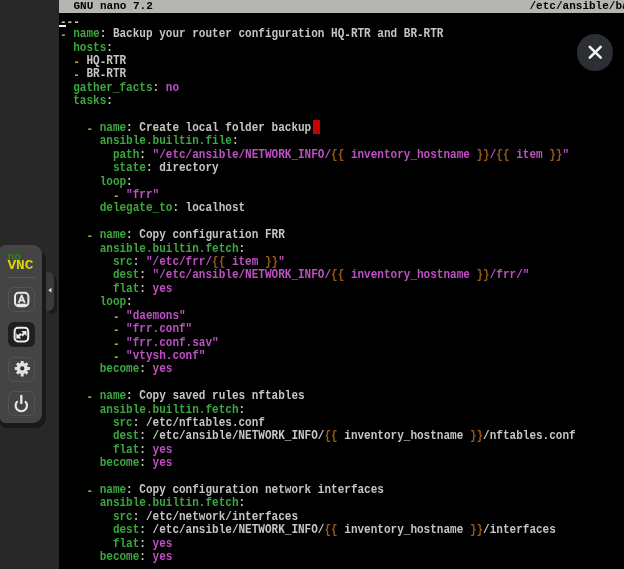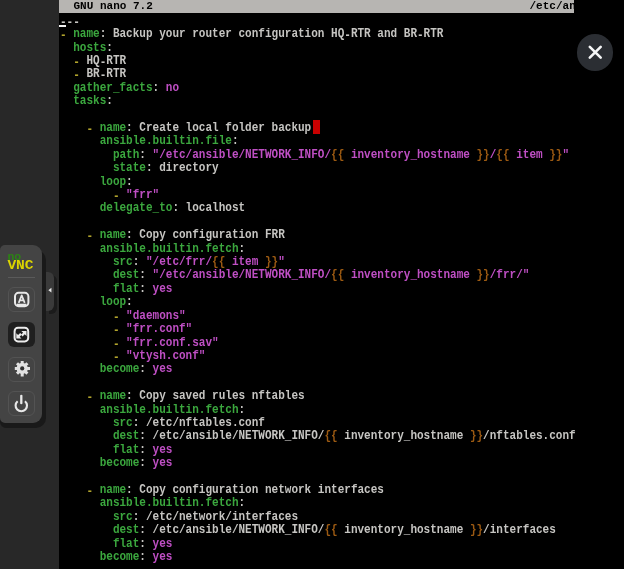--- a/index.html
+++ b/index.html
@@ -1,19 +1,19 @@
 <!DOCTYPE html>
 <html><head>
 <meta charset="utf-8">
 <style>
   html,body{margin:0;padding:0;background:#000;}
   #page{position:relative;width:624px;height:569px;background:#000;overflow:hidden;filter:blur(0.4px);
         font-family:"Liberation Mono",monospace;}
   #strip{position:absolute;left:0;top:0;width:59px;height:569px;background:#282828;}
-  #titlebar{position:absolute;left:59px;top:0;width:515px;height:13.4px;background:#b7b5b2;}
+  #titlebar{position:absolute;left:59px;top:0;width:565px;height:13.4px;background:#b7b5b2;}
   #titlebar .tl{position:absolute;left:14.5px;top:0;color:#000;font-size:11px;font-weight:700;line-height:13.4px;white-space:pre;letter-spacing:0.01px;}
   #titlebar .tr{position:absolute;left:470.5px;top:0;color:#000;font-size:11px;font-weight:700;line-height:13.4px;white-space:pre;letter-spacing:0.01px;}
   #code{position:absolute;left:60.4px;top:14.75px;margin:0;font-size:12px;line-height:13.4px;
         color:#c6c5c2;white-space:pre;font-weight:700;transform:scaleX(0.918);transform-origin:0 0;font-family:"Liberation Mono",monospace;}
   .y,.hy{position:relative;top:2px;}
   .g{color:#3ba73e;} .m{color:#bf4fc4;} .y{color:#b2a42c;} .o{color:#9c5a12;}
   #rcursor{position:absolute;left:312.5px;top:119.9px;width:7px;height:14.2px;background:#c90000;}
   #ucursor{position:absolute;left:58.7px;top:24.7px;width:7.6px;height:2.3px;background:#f2f2f2;}
   #closebtn{position:absolute;left:576.5px;top:34.3px;width:36.5px;height:36.5px;border-radius:50%;
             background:#2b2e33;}

